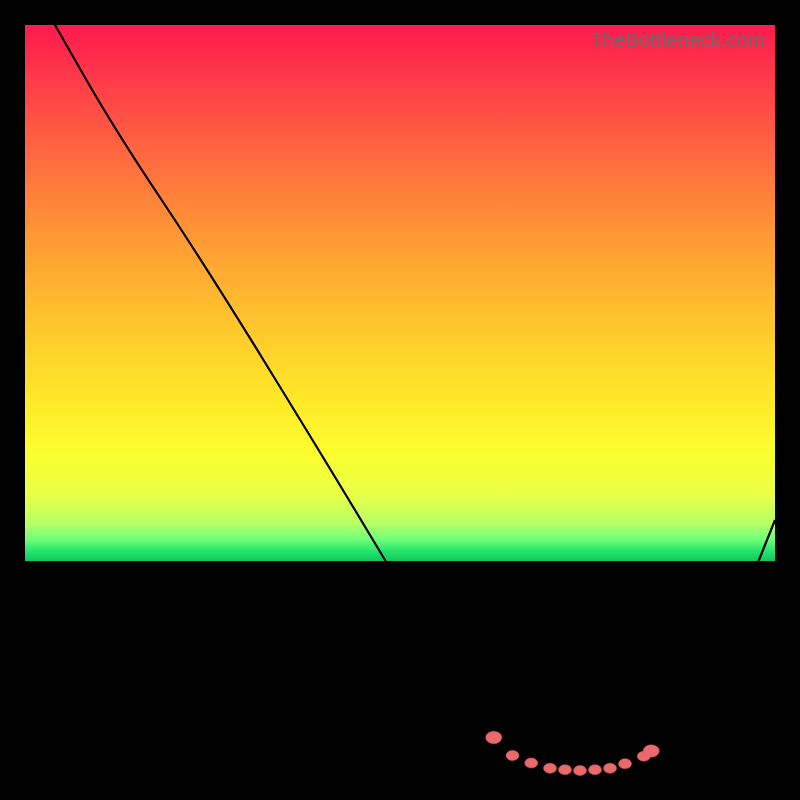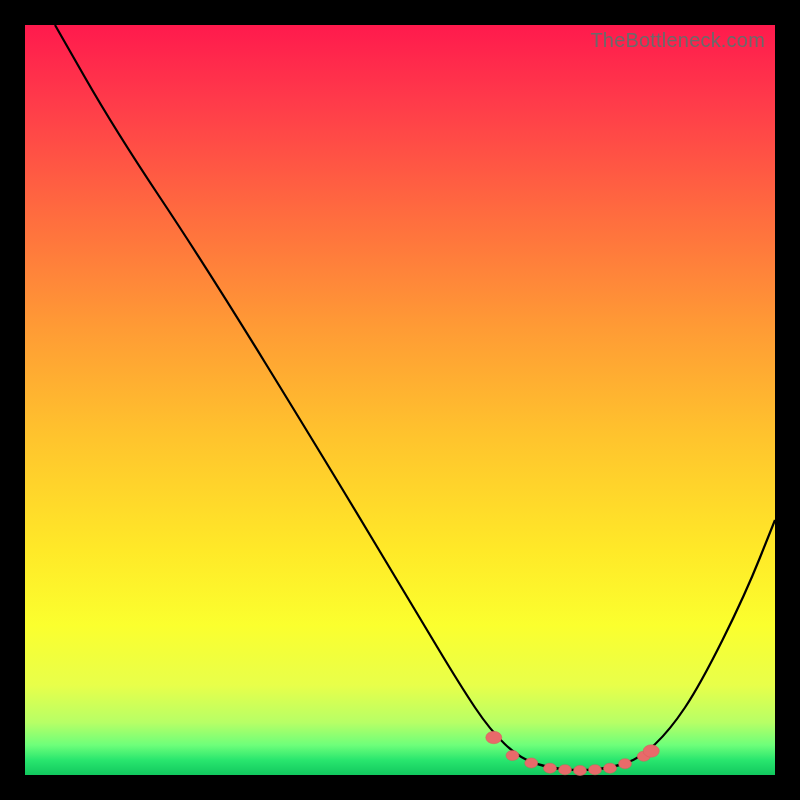--- a/index.html
+++ b/index.html
@@ -9,21 +9,21 @@
     height: 800px;
     background: #000;
     overflow: hidden;
     font-family: Arial, Helvetica, sans-serif;
   }
   .frame {
     position: absolute;
     left: 25px;
     top: 25px;
     width: 750px;
-    height: 750px;
+    height: 536px;
     background: linear-gradient(to bottom,
       #ff1a4d 0%,
       #ff3a4a 10%,
       #ff6b3f 25%,
       #ff9a35 40%,
       #ffc42d 55%,
       #ffe928 70%,
       #fbff2e 80%,
       #e8ff4a 88%,
       #b7ff66 93%,

